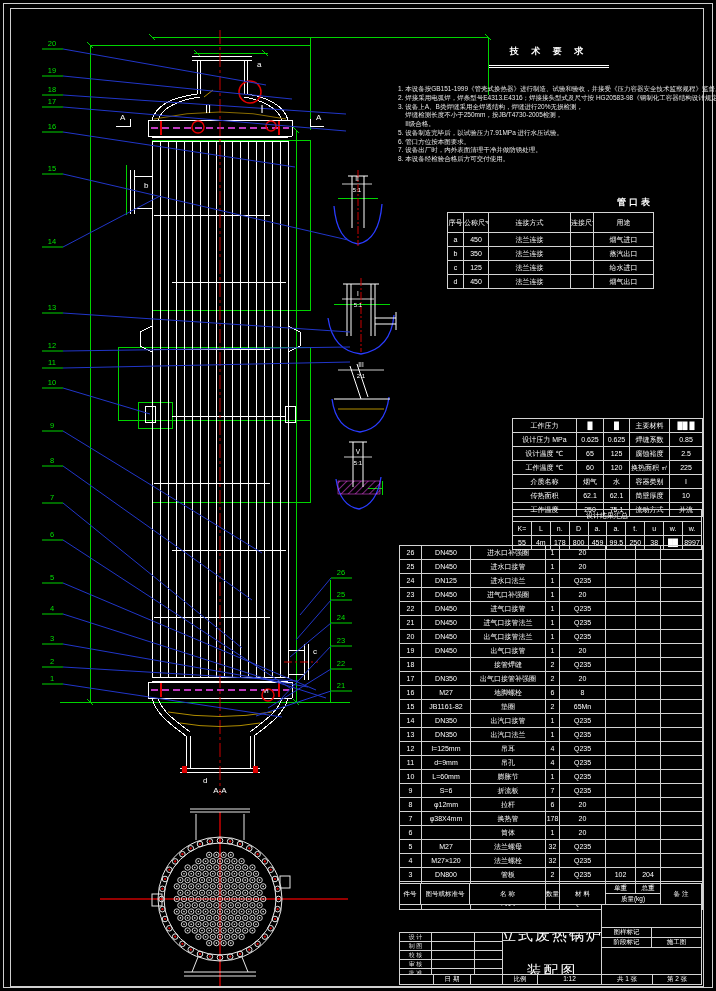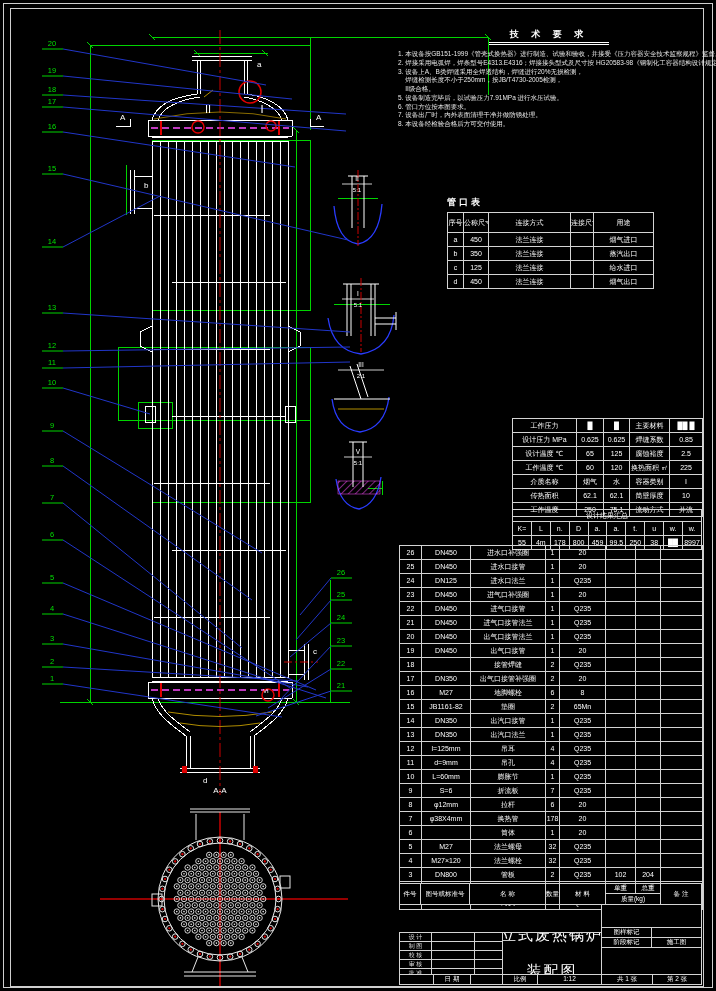--- a/index.html
+++ b/index.html
@@ -3,29 +3,29 @@
 <meta charset="utf-8">
 <style>
   html,body{margin:0;padding:0;background:#222;}
   .sheet{position:relative;width:716px;height:991px;background:#000;overflow:hidden;
          font-family:"Liberation Sans","DejaVu Sans",sans-serif;color:#fff;}
   .frame-outer{position:absolute;left:3px;top:3px;width:708px;height:983px;border:1px solid #cfcfcf;}
   .frame-inner{position:absolute;left:10px;top:8px;width:692px;height:977px;border:1px solid #cfcfcf;}
   svg.cad{position:absolute;left:0;top:0;}
   
   .techreq{position:absolute;left:398px;top:28px;width:302px;}
-  .techreq .t{width:120px;margin:0 auto;text-align:center;font-size:9px;font-weight:bold;
-              letter-spacing:5px;color:#fff;border-bottom:3px double #fff;padding-bottom:1px;}
+  .techreq .t{width:120px;margin:17px auto;text-align:center;font-size:9px;font-weight:bold;
+              letter-spacing:5px;color:#fff;border-bottom:3px double #fff;padding-bottom:7px;}
   .techreq .lines{margin-top:5px;font-size:6.5px;line-height:1.35;color:#e8e8e8;}
   .techreq .lines div{white-space:pre;}
   
   table.cadt{border-collapse:collapse;table-layout:fixed;}
   table.cadt td{border:1px solid #d4d4d4;font-size:7px;line-height:1;color:#fff;
                 text-align:center;padding:0;overflow:hidden;white-space:nowrap;height:13px;}
-  .ntitle{position:absolute;left:447px;top:196px;width:206px;text-align:left;
+  .ntitle{position:absolute;left:447px;top:196px;width:206px;text-align:right;
           font-size:9px;font-weight:bold;letter-spacing:3px;}
   .nozzle{position:absolute;left:447px;top:212px;width:206px;}
   .nozzle td{height:14px;}
   .nozzle tr.hd td{height:19px;}
   .paramtbl{position:absolute;left:512px;top:418px;width:190px;}
   .sumtitle{position:absolute;left:512px;top:509px;width:188px;height:11px;border:1px solid #d4d4d4;
             text-align:center;font-size:7px;line-height:11px;}
   .sumtbl{position:absolute;left:512px;top:521px;width:190px;}
   .sumtbl td{height:11px;font-size:6.5px;}
   .bom{position:absolute;left:399px;top:545px;width:303px;}

